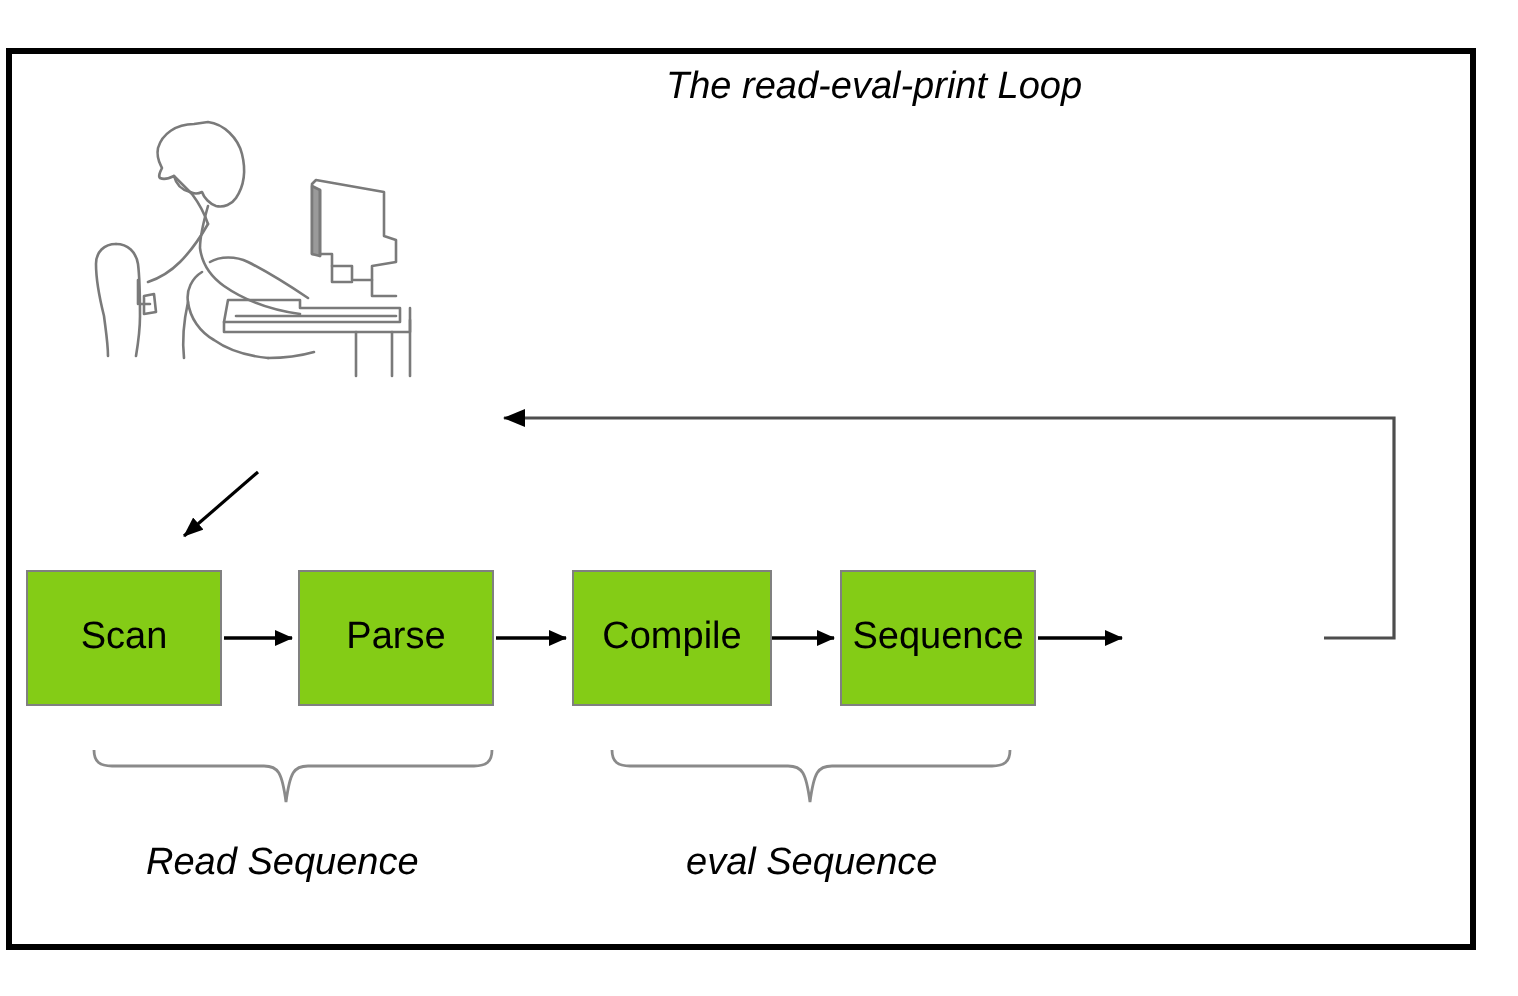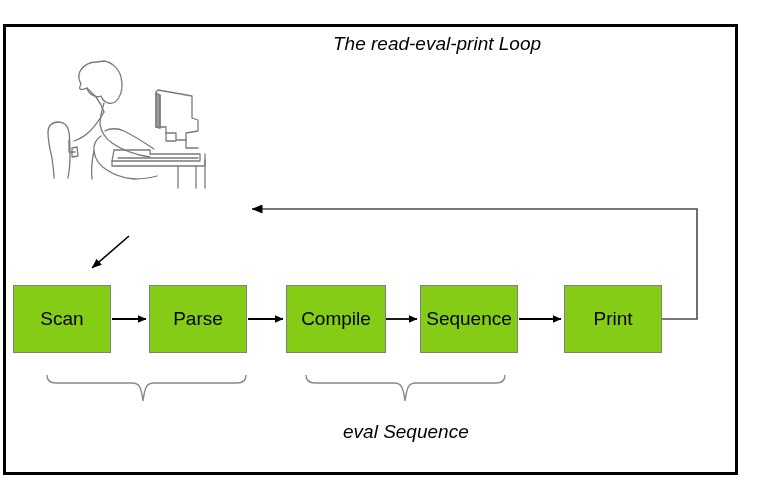--- a/index.html
+++ b/index.html
@@ -167,20 +167,18 @@
   </div>
 
   <div class="node-box" style="left:286px; top:285px; width:100px; height:68px;">
     <span class="box-label">Compile</span>
   </div>
 
   <div class="node-box" style="left:420px; top:285px; width:98px; height:68px;">
     <span class="box-label">Sequence</span>
   </div>
 
-  <div class="node-box" style="left:564px; top:285px; width:98px; height:68px;">
-    <span class="box-label">Print</span>
-  </div>
 
+  <div class="label caption-label" style="left:73px; top:422px;">Read Sequence</div>
 
   <div class="label caption-label" style="left:343px; top:422px;">eval Sequence</div>
 
 </div>
 
 </body></html>

